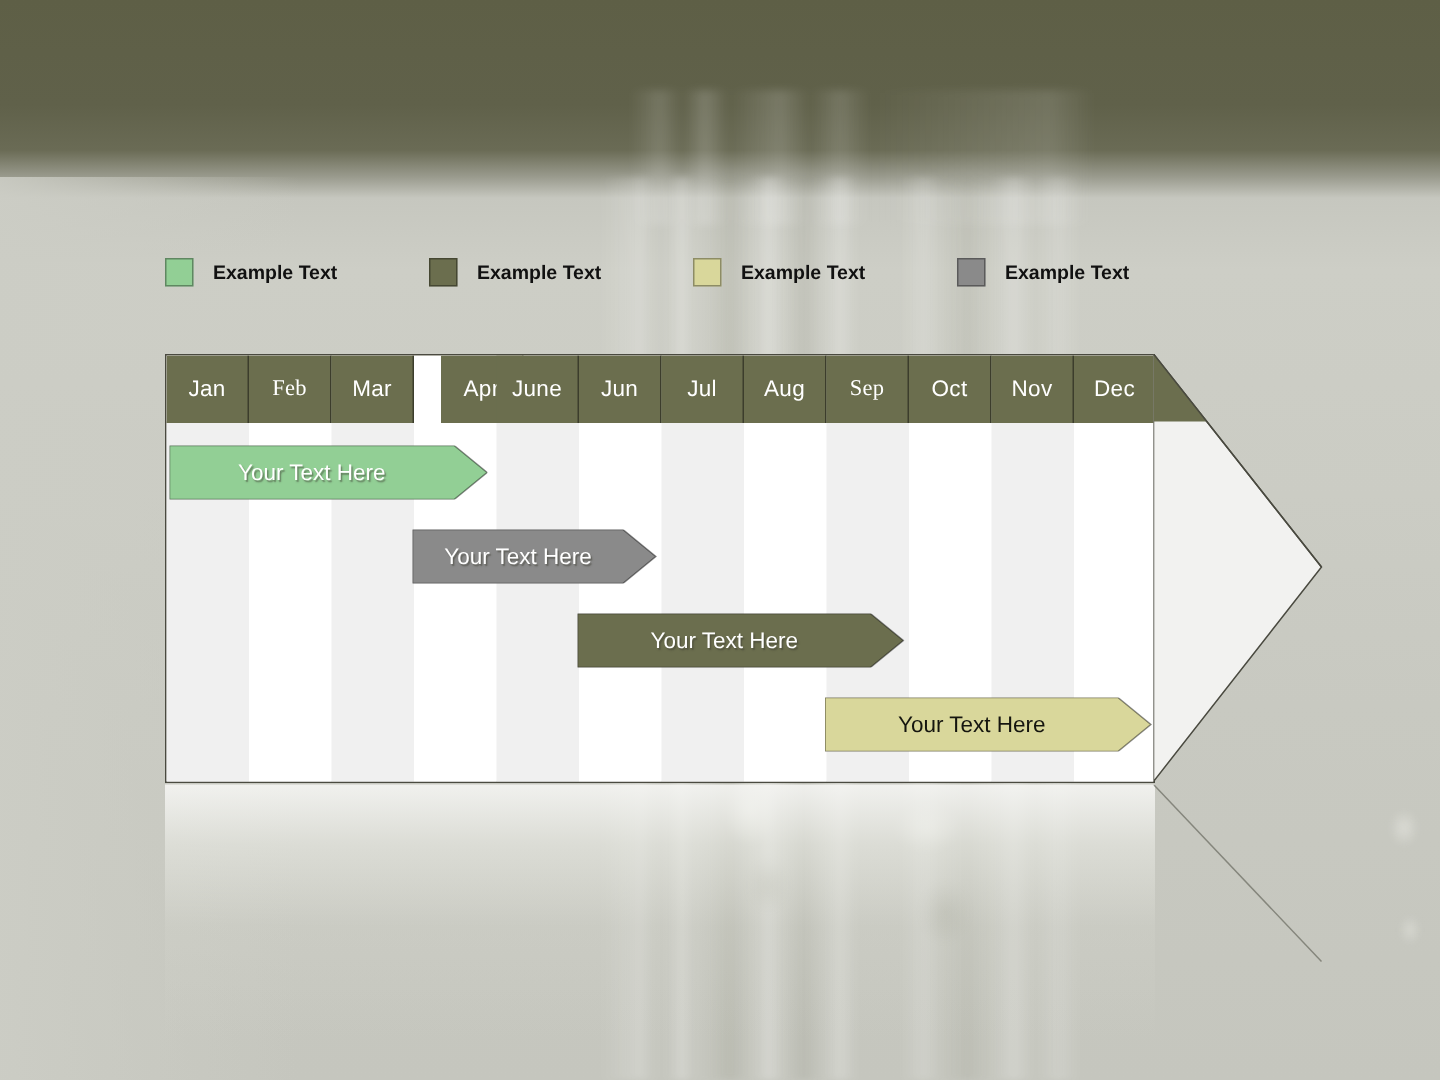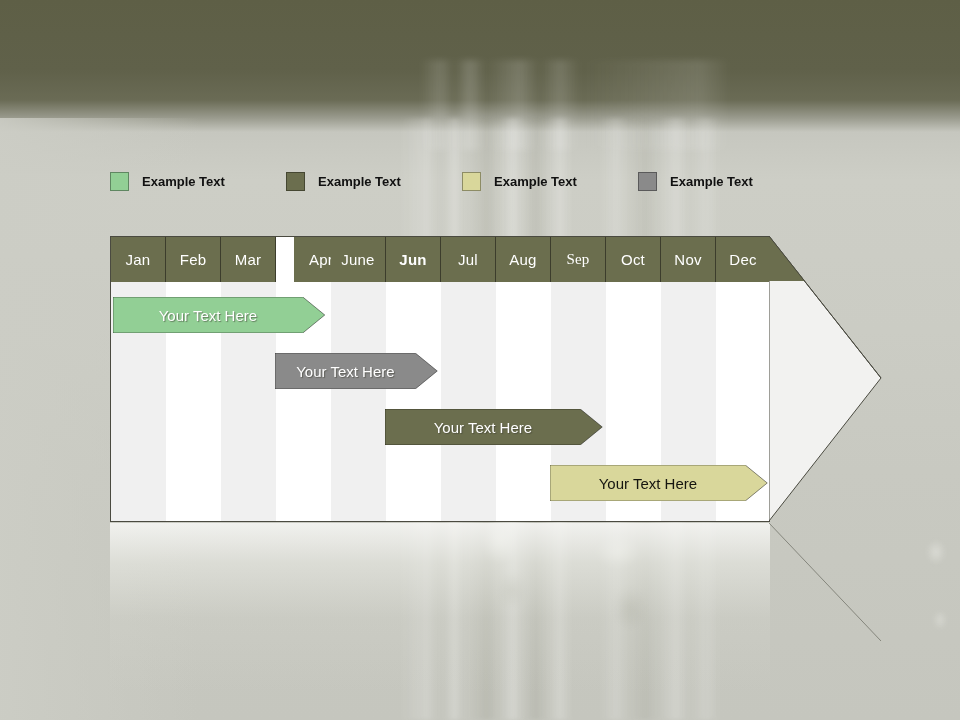--- a/index.html
+++ b/index.html
@@ -318,25 +318,25 @@
         <div class="col plain" style="left: 165px;"></div>
         <div class="col shade" style="left: 220px;"></div>
         <div class="col plain" style="left: 275px;"></div>
         <div class="col shade" style="left: 330px;"></div>
         <div class="col plain" style="left: 385px;"></div>
         <div class="col shade" style="left: 440px;"></div>
         <div class="col plain" style="left: 495px;"></div>
         <div class="col shade" style="left: 550px;"></div>
         <div class="col plain" style="left: 605px;"></div>
         <div class="month-head" style="left: 0px;">Jan</div>
-        <div class="month-head" style="left: 55px;">Feb</div>
+        <div class="month-head" style="left: 55px; font-family: Liberation Serif, serif;">Feb</div>
         <div class="month-head" style="left: 110px;">Mar</div>
         <div class="month-head" style="left: 183px;">Apr</div>
         <div class="month-head" style="left: 220px;">June</div>
-        <div class="month-head" style="left: 275px; font-weight: bold;">Jun</div>
+        <div class="month-head" style="left: 275px;">Jun</div>
         <div class="month-head" style="left: 330px;">Jul</div>
         <div class="month-head" style="left: 385px;">Aug</div>
         <div class="month-head" style="left: 440px; font-family: Liberation Serif, serif;">Sep</div>
         <div class="month-head" style="left: 495px;">Oct</div>
         <div class="month-head" style="left: 550px;">Nov</div>
         <div class="month-head" style="left: 605px;">Dec</div>
         <div class="bar" style="left: 2px; top: 60px; width: 211.75px;">
           <svg width="211.75" height="36" viewBox="0 0 211.75 36">
             <polygon points="0,0 189.75,0 211.75,18 189.75,36 0,36" fill="#92cf95" stroke="rgba(0,0,0,0.45)" stroke-width="1"></polygon>
           </svg>

